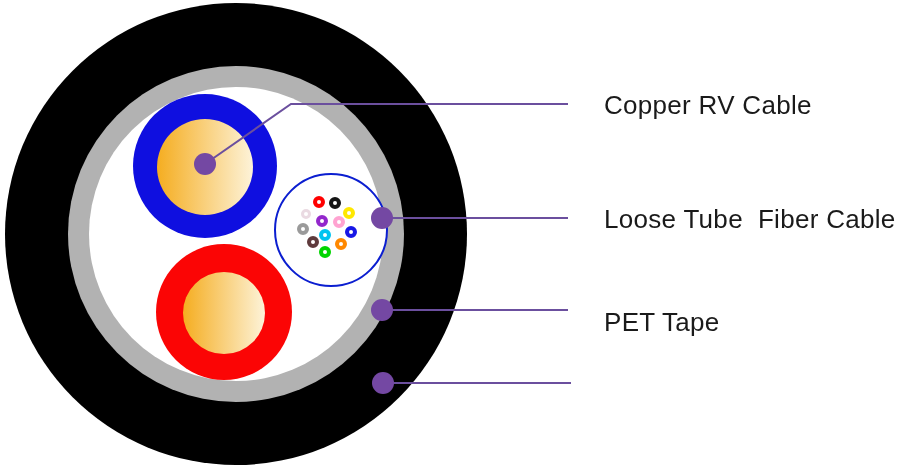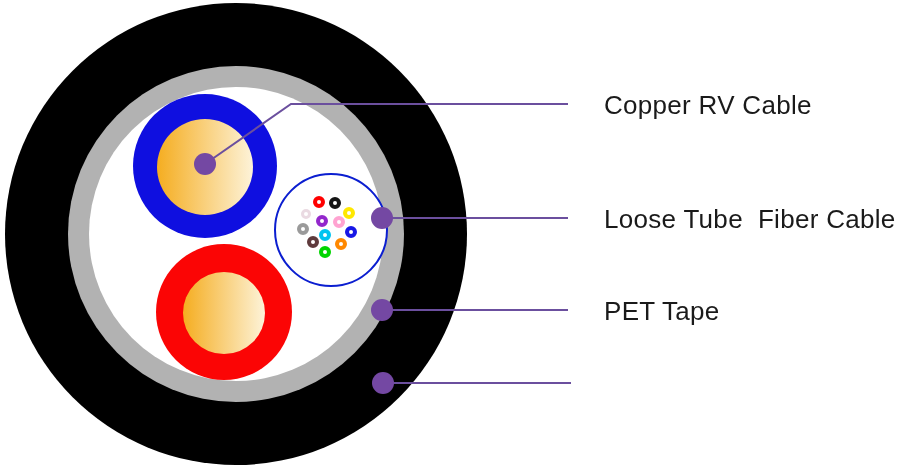--- a/index.html
+++ b/index.html
@@ -27,21 +27,21 @@
   .leader-line{stroke:var(--leader-line,#6b4f9e);stroke-width:2;fill:none;}
   .leader-dot{fill:var(--leader-dot,#7448a3);}
   
   .label{
     position:absolute;left:604px;transform:translateY(-50%);
     font-size:26px;letter-spacing:0.3px;color:var(--label-text,#1a1a1a);
     white-space:pre;
   }
   .label-1{top:105px;}
   .label-2{top:219px;}
-  .label-3{top:311px;}
+  .label-3{top:322px;}
   .label-4{top:384px;}
 </style>
 </head>
 <body>
 
 <div class="canvas">
 
   <div class="circle sheath"></div>
   <div class="circle pet"></div>
   <div class="circle core-area"></div>

